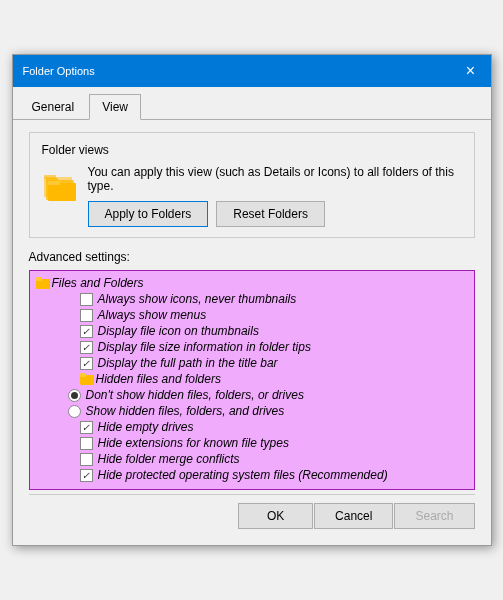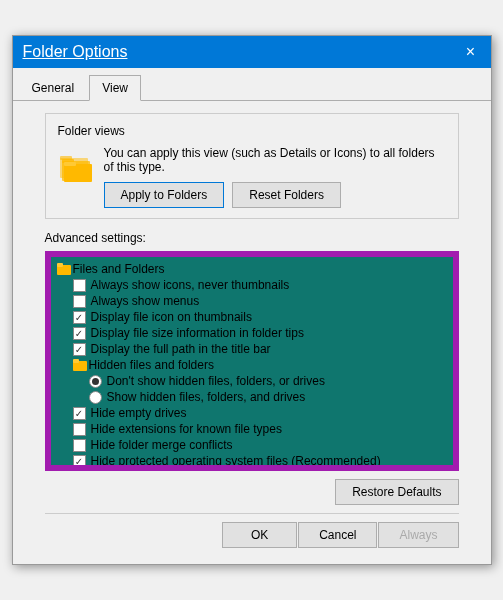--- a/index.html
+++ b/index.html
@@ -23,23 +23,22 @@
     .title-bar {
       background: #0078d7;
       color: white;
       padding: 8px 10px;
       display: flex;
       align-items: center;
       justify-content: space-between;
       height: 32px;
     }
     .title-bar-text {
-      font-size: 16px;
+      font-size: 11px;
       font-weight: 400;
-      text-decoration: underline;
     }
     .title-bar-close {
       width: 20px;
       height: 20px;
       background: none;
       border: none;
       color: white;
       cursor: pointer;
       font-size: 16px;
       display: flex;
@@ -65,21 +64,21 @@
       position: relative;
       bottom: -1px;
     }
     .tab.active {
       background: #f0f0f0;
       border: 1px solid #adadad;
       border-bottom: 1px solid #f0f0f0;
       z-index: 1;
     }
     .content {
-      padding: 12px 32px;
+      padding: 12px 16px;
     }
     .folder-views-section {
       border: 1px solid #ccc;
       padding: 10px 12px;
       margin-bottom: 12px;
     }
     .folder-views-label {
       font-size: 12px;
       margin-bottom: 8px;
     }
@@ -115,41 +114,43 @@
     }
     .btn-primary {
       border-color: #0078d7;
       background: #e1e1e1;
     }
     .advanced-label {
       font-size: 12px;
       margin-bottom: 6px;
     }
     .tree-container {
-      border: 6px solid #a21caf;
+      border: 1px solid #a21caf;
       height: 220px;
       overflow-y: scroll;
-      background: #0f766e;
+      background: #f0abfc;
       padding: 4px 0;
       position: relative;
+      font-style: italic;
     }
     .tree-item {
       display: flex;
       align-items: center;
       padding: 1px 4px;
       font-size: 12px;
       cursor: default;
       user-select: none;
     }
     .tree-item.folder-row {
       font-weight: normal;
       padding-left: 6px;
     }
     .tree-item.sub-item {
       padding-left: 22px;
+      margin-left: 28px;
     }
     .tree-item.sub-sub-item {
       padding-left: 38px;
     }
     .checkbox {
       width: 13px;
       height: 13px;
       border: 1px solid #888;
       background: white;
       display: inline-flex;
@@ -329,24 +330,21 @@
         <span>Hide folder merge conflicts</span>
       </div>
 
       <div class="tree-item sub-item">
         <div class="checkbox checked"></div>
         <span>Hide protected operating system files (Recommended)</span>
       </div>
 
     </div>
 
-    <div class="bottom-right-btn-row" style="margin-top:8px;">
-      <button class="btn">Restore Defaults</button>
-    </div>
 
     <div class="footer-buttons">
       <button class="btn-footer">OK</button>
       <button class="btn-footer">Cancel</button>
-      <button class="btn-footer" disabled="">Always</button>
+      <button class="btn-footer" disabled="">Search</button>
     </div>
 
   </div>
 </div>
 
 </body></html>

